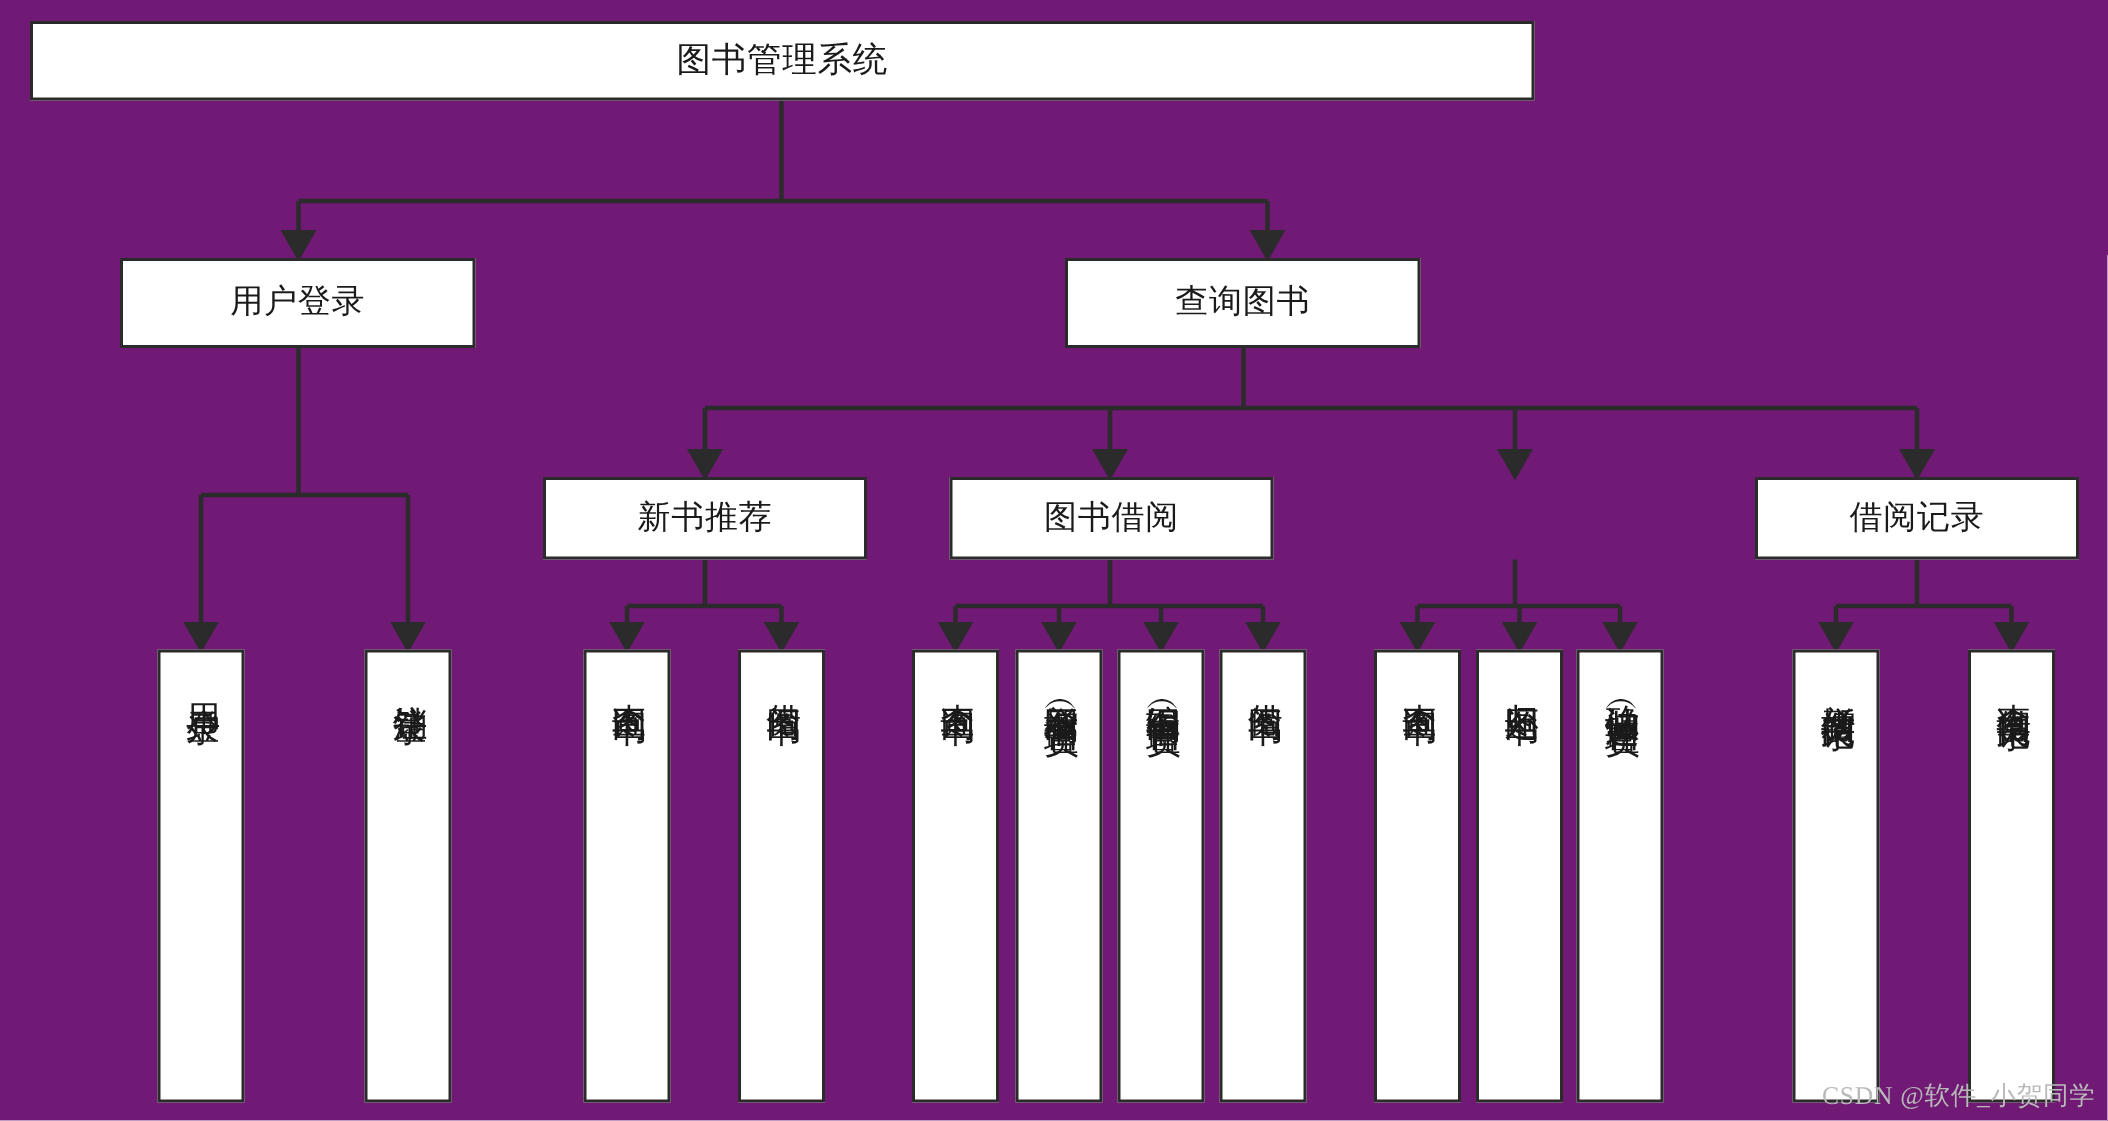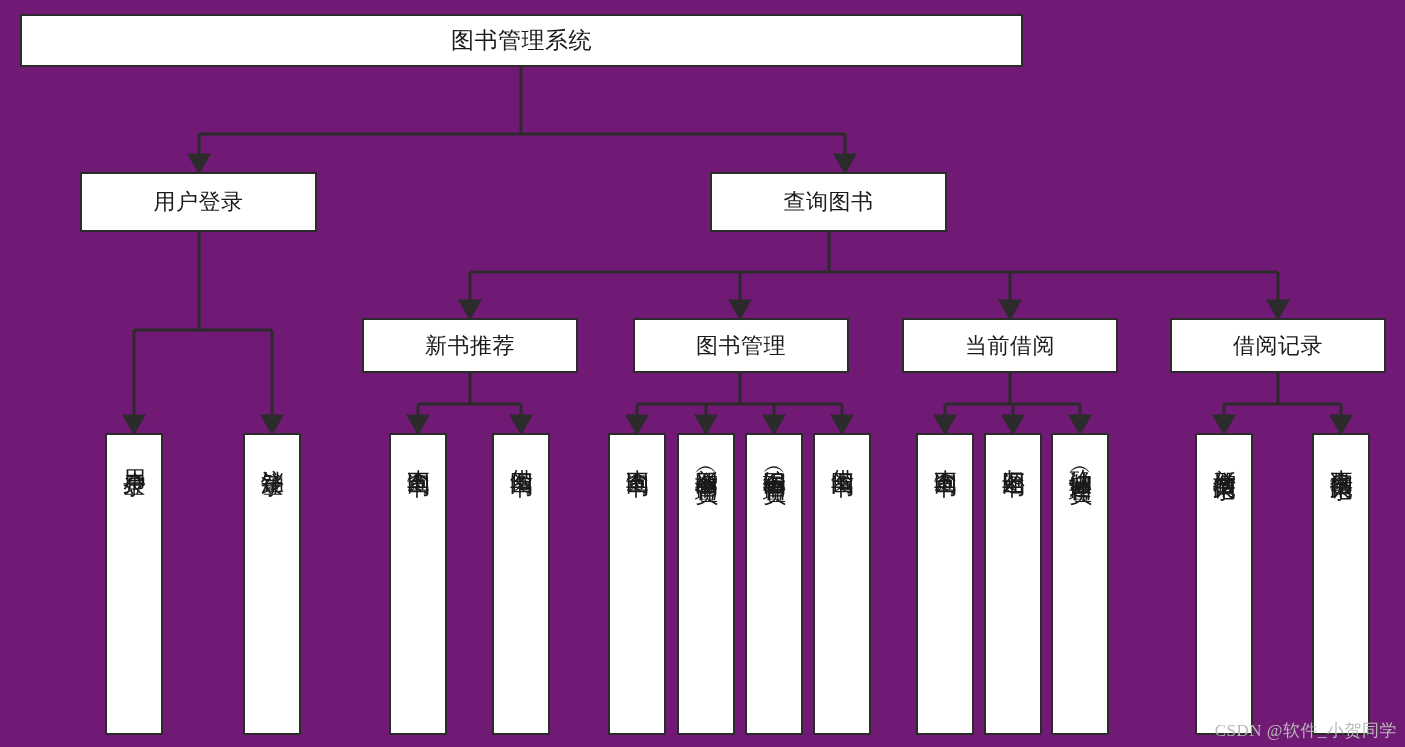--- a/index.html
+++ b/index.html
@@ -138,26 +138,23 @@
 
   <div class="node h" style="left:710px; top:172px; width:237px; height:60px;">
     <span class="lbl">查询图书</span>
   </div>
 
   <div class="node h" style="left:362px; top:318px; width:216px; height:55px;">
     <span class="lbl">新书推荐</span>
   </div>
 
   <div class="node h" style="left:633px; top:318px; width:216px; height:55px;">
-    <span class="lbl">图书管理</span>
-  </div>
-
-  <div class="node h" style="left:902px; top:318px; width:216px; height:55px;">
-    <span class="lbl">当前借阅</span>
-  </div>
+    <span class="lbl">图书借阅</span>
+  </div>
+
 
   <div class="node h" style="left:1170px; top:318px; width:216px; height:55px;">
     <span class="lbl">借阅记录</span>
   </div>
 
   <div class="node v" style="left:105px; top:433px; width:58px; height:302px;">
     <span class="lbl">用户登录</span>
   </div>
 
   <div class="node v" style="left:243px; top:433px; width:58px; height:302px;">

